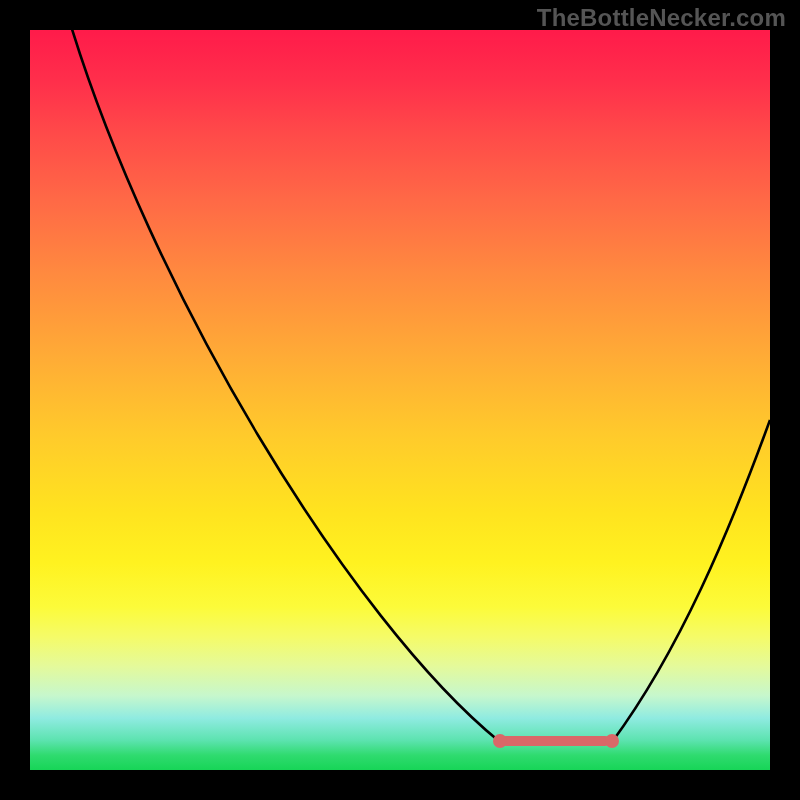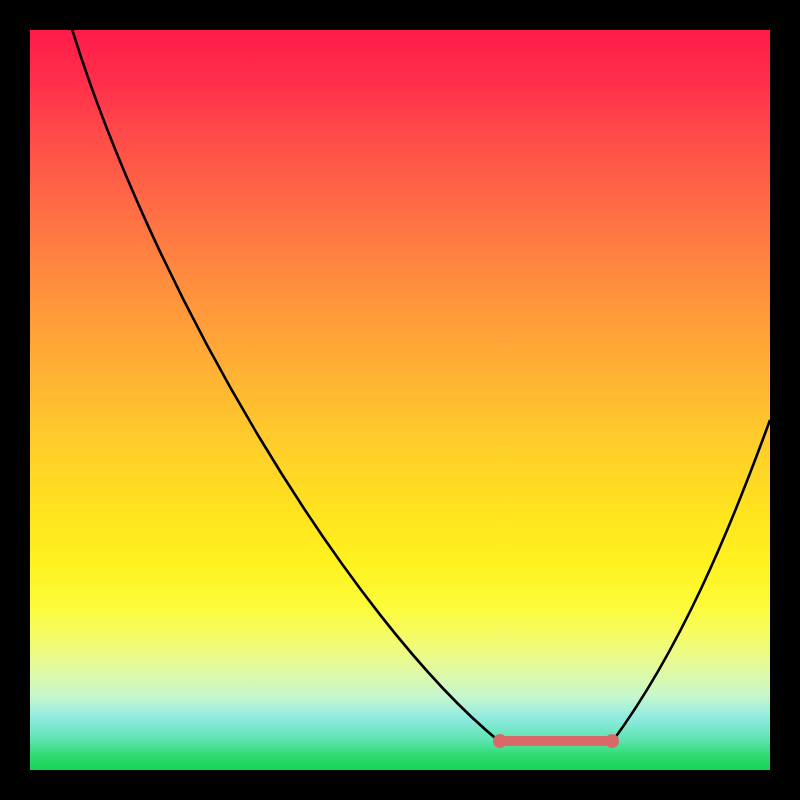--- a/index.html
+++ b/index.html
@@ -81,20 +81,21 @@
   }
   .curve circle.dot {
     fill: #d96868;
   }
 </style>
 </head>
 <body>
 
 <div class="frame">
 
+  <div class="watermark">TheBottleNecker.com</div>
 
   <div class="plot-area">
     <div class="gradient-bg"></div>
 
     <svg class="curve" viewBox="0 0 740 740" preserveAspectRatio="none">
       <path d="M 38 -14 C 120 260, 320 590, 470 712"></path>
       <path d="M 582 712 C 650 620, 700 500, 740 390"></path>
       <path class="flat" d="M 476 711 L 575 711"></path>
       <circle class="dot" r="7" cx="470" cy="711"></circle>
       <circle class="dot" r="7" cx="582" cy="711"></circle>

